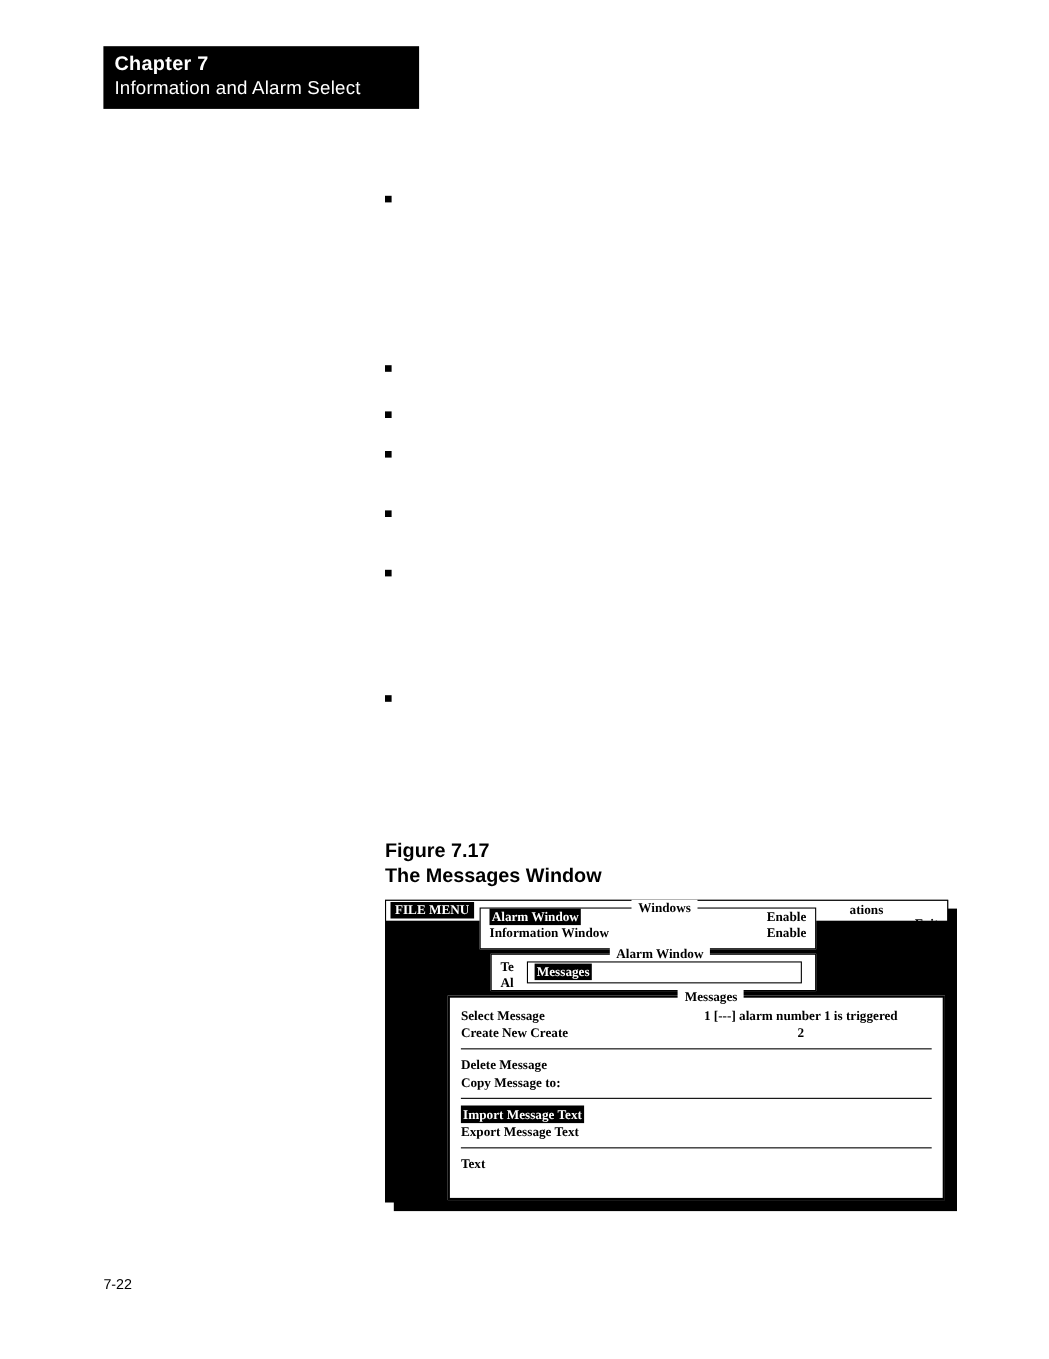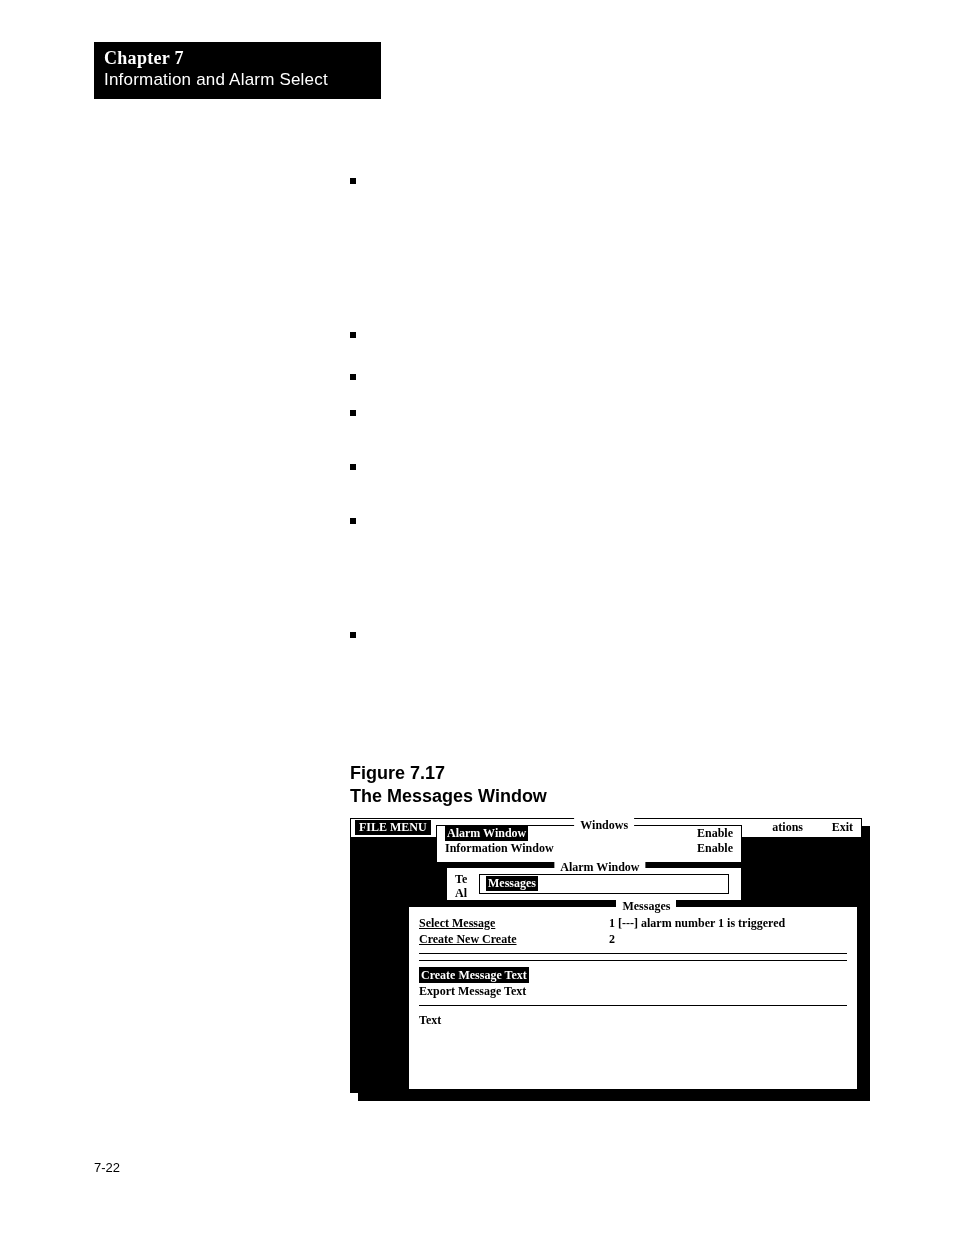--- a/index.html
+++ b/index.html
@@ -11,21 +11,21 @@
     position: absolute;
     left: 94px;
     top: 42px;
     width: 287px;
     height: 57px;
     background: #000;
     color: #fff;
     padding: 6px 10px;
     line-height: 1.2;
   }
-  .chapter-header .ch-num { font-family: Liberation Serif, serif; font-weight: 700; font-size: 18px; letter-spacing: 0.3px; }
+  .chapter-header .ch-num { font-family: Liberation Sans, sans-serif; font-weight: 700; font-size: 18px; letter-spacing: 0.3px; }
   .chapter-header .ch-title { font-family: "Helvetica Neue", Arial, sans-serif; font-weight: 400; font-size: 17px; letter-spacing: 0.2px; }
 
   
   .body { position: absolute; left: 350px; top: 172px; width: 520px; }
   .bullet-row { display: flex; align-items: flex-start; margin-bottom: 6px; }
   .bullet { width: 6px; height: 6px; background: #000; flex: 0 0 6px; margin-top: 6px; margin-right: 14px; }
   .bullet-text { flex: 1; font-size: 14px; line-height: 1.4; visibility: hidden; }
 
   
   .figcap { position: absolute; left: 350px; top: 762px; }
@@ -42,21 +42,21 @@
     background: #fff;
     font-family: "Times New Roman", serif;
     font-size: 12px;
     font-weight: 700;
   }
   .menubar .filemenu {
     position: absolute; left: 4px; top: 1px;
     background: #000; color: #fff; padding: 0 4px;
   }
   .menubar .ations { position: absolute; right: 58px; top: 1px; }
-  .menubar .exit  { position: absolute; right: 8px; top: 1px; }
+  .menubar .exit  { position: absolute; right: 8px; top: 14px; }
 
   
   .panel {
     position: absolute;
     background: #fff;
     border: 1px solid #000;
     font-family: "Times New Roman", serif;
     font-size: 12px;
     font-weight: 700;
     color: #000;
@@ -81,22 +81,22 @@
     border: 1px solid #000; background: #fff;
   }
   .p-alarm .msgbox .hl { position: absolute; left: 6px; top: 1px; }
 
   .p-messages {
     left: 56px; top: 86px; width: 452px; height: 186px;
     border: 2px solid #000; padding: 8px 10px 6px 10px;
   }
   .p-messages .panel-title { left: 53%; }
   .p-messages .cols { display: flex; gap: 20px; }
-  .p-messages .col-left { width: 170px; text-decoration: underline; }
-  .p-messages .col-right { flex: 1; }
+  .p-messages .col-left { width: 170px; }
+  .p-messages .col-right { flex: 1; text-align: center; }
   .p-messages .line { line-height: 16px; }
   .p-messages hr { border: none; border-top: 1px solid #000; margin: 6px 0; }
   .p-messages .section { margin-top: 2px; }
 
   
   .pagenum { position: absolute; left: 94px; top: 1160px; font-size: 13px; }
 </style>
 </head>
 <body>
 
@@ -185,23 +185,27 @@
           <div class="col-left">
             <div class="line">Select Message</div>
             <div class="line">Create New Create</div>
           </div>
           <div class="col-right">
             <div class="line">1  [---] alarm number 1 is triggered</div>
             <div class="line">2</div>
           </div>
         </div>
         <hr>
+        <div class="section">
+          <div class="line">Delete Message</div>
+          <div class="line">Copy Message to:</div>
+        </div>
         <hr>
         <div class="section">
-          <div class="line"><span class="hl">Create Message Text</span></div>
+          <div class="line"><span class="hl">Import Message Text</span></div>
           <div class="line">Export Message Text</div>
         </div>
         <hr>
         <div class="section">
           <div class="line">Text</div>
         </div>
       </div>
 
     </div>
   </div>

